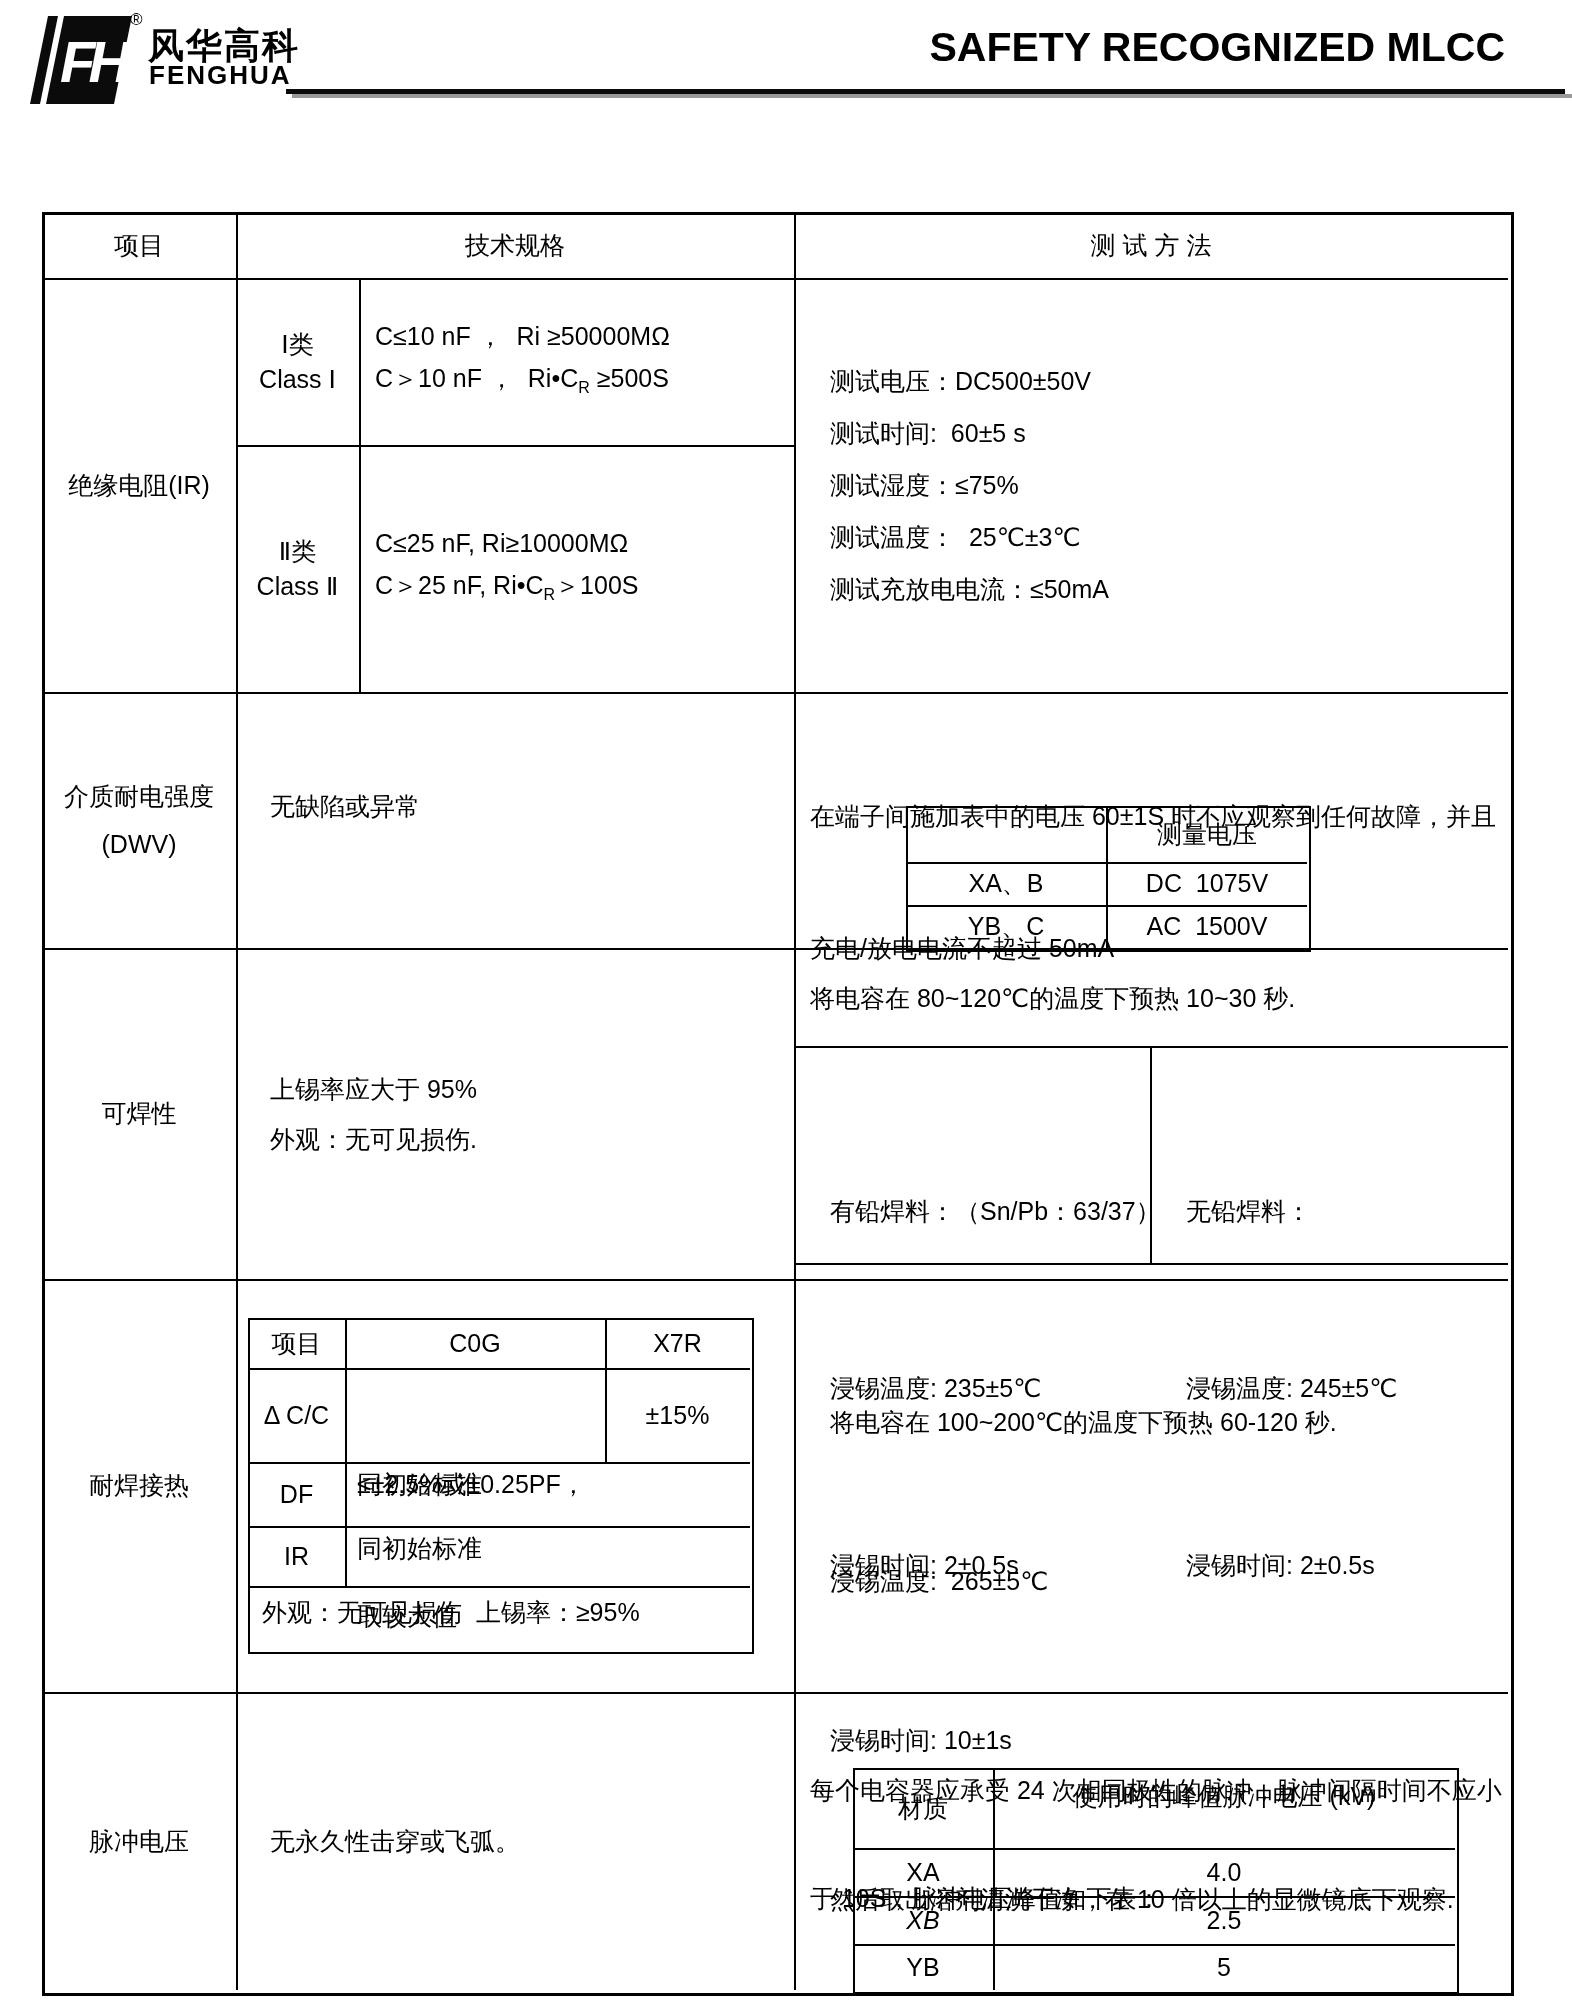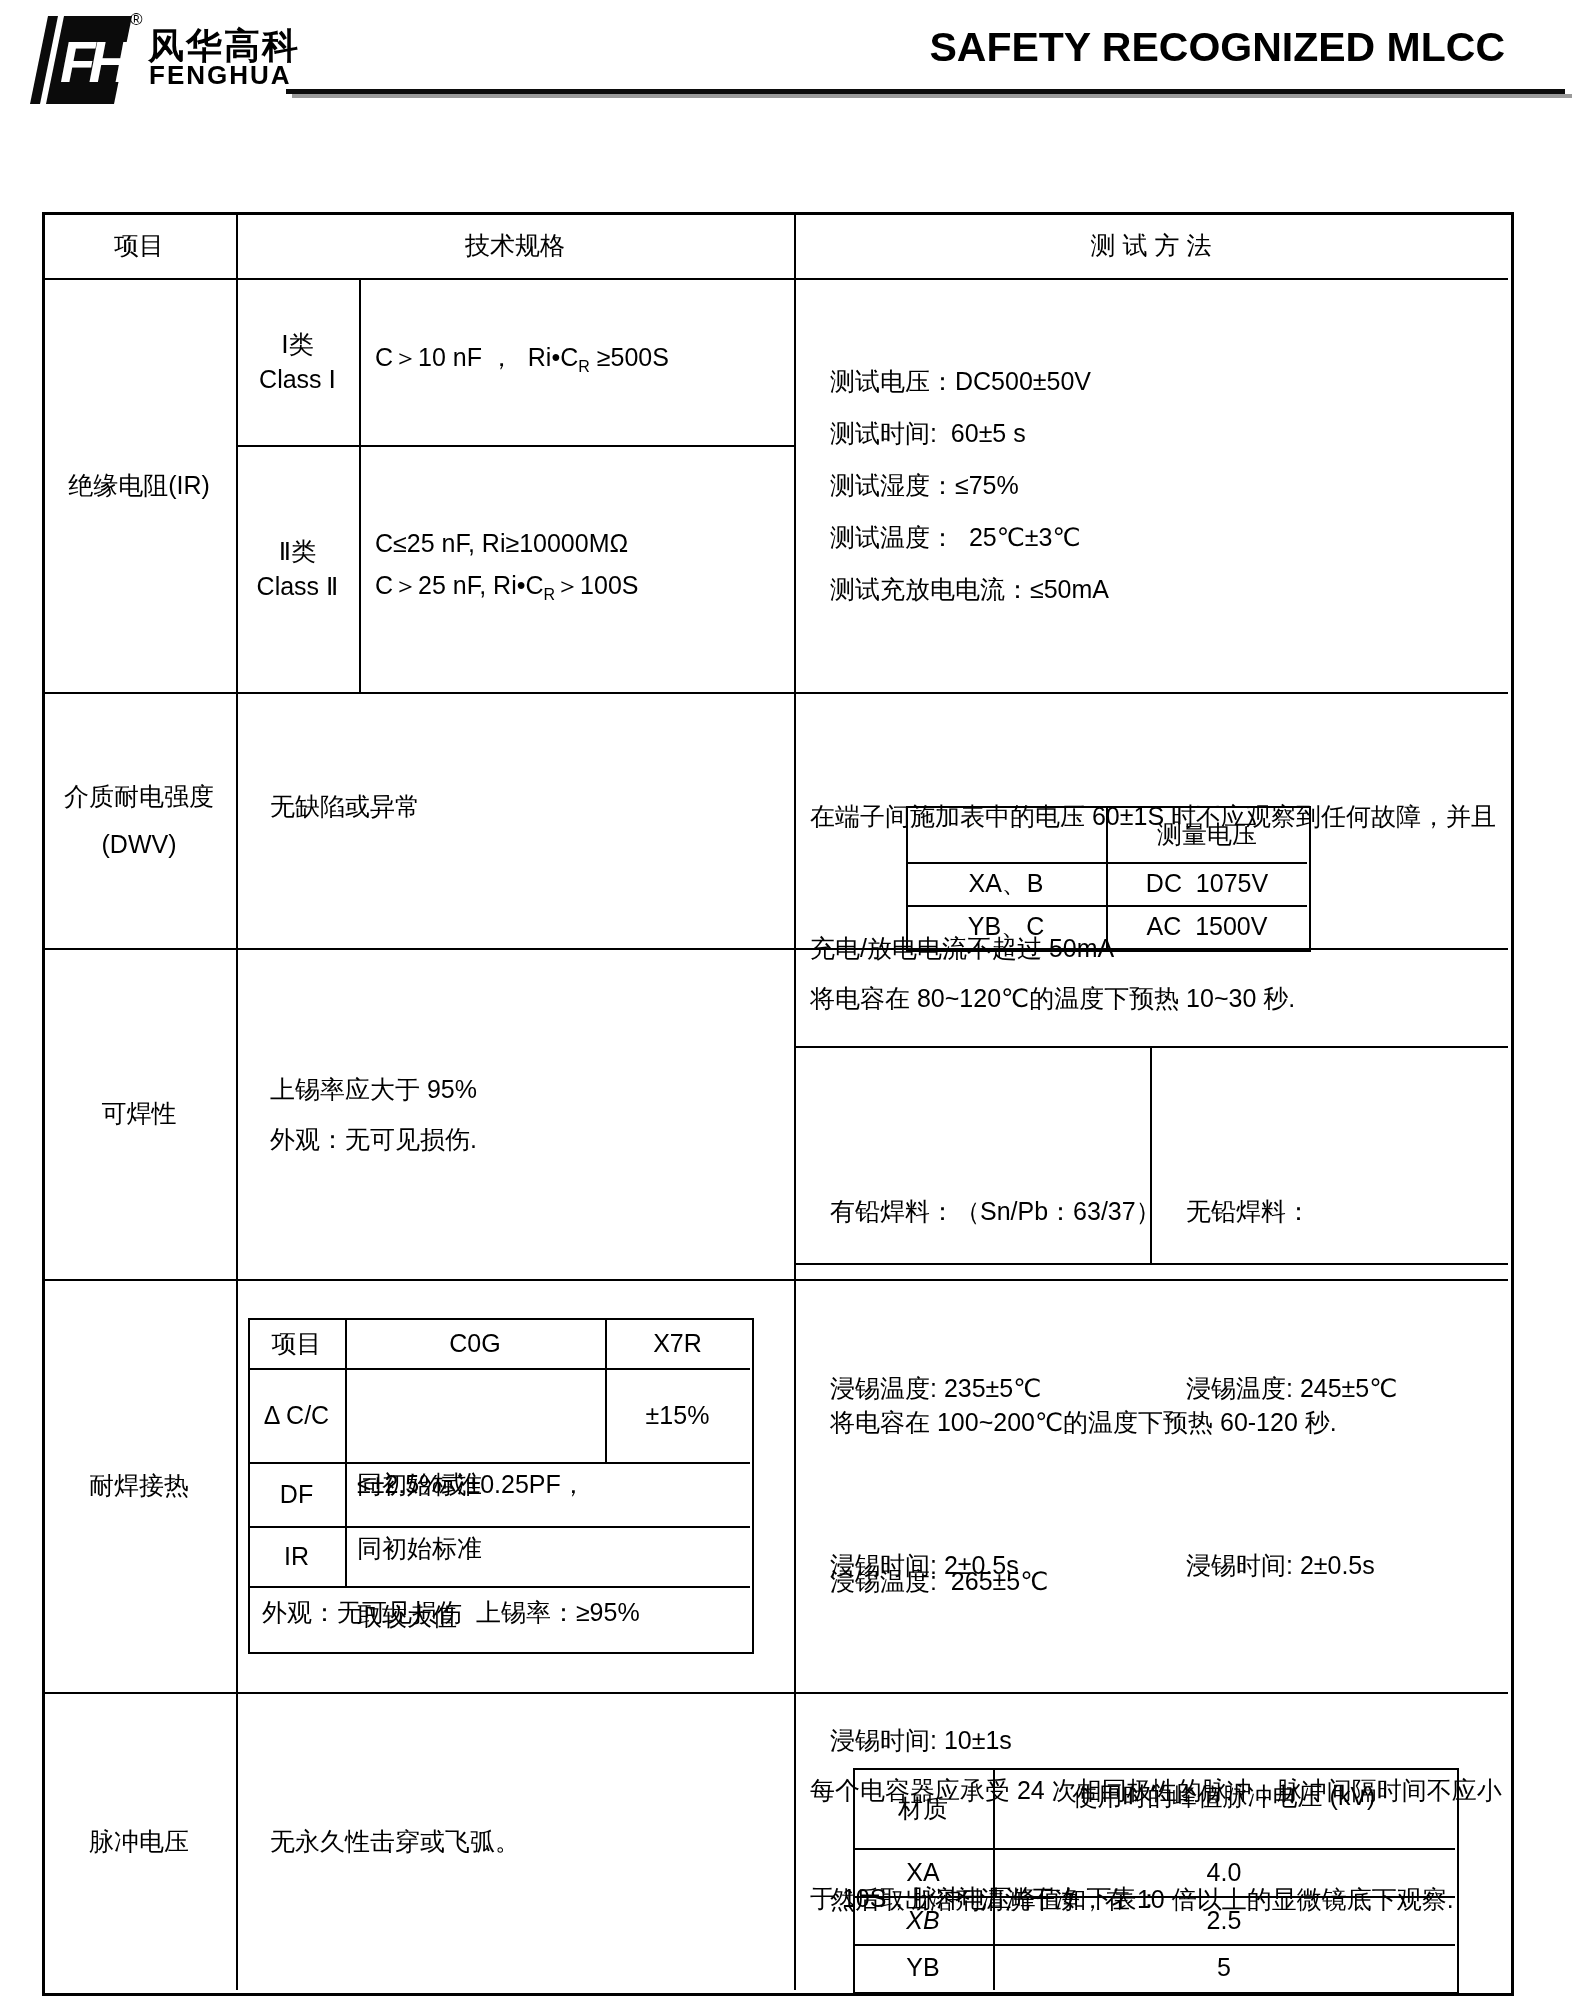--- a/index.html
+++ b/index.html
@@ -62,20 +62,21 @@
   </div>
 
   <div class="cc" style="left:42px;top:278px;width:194px;height:414px;border-radius:28px;">
     <span class="pre">绝缘电阻(IR)</span>
   </div>
   <div class="ccol" style="left:236px;top:278px;width:123px;height:167px;line-height:35px;">
     <div>Ⅰ类</div>
     <div>Class Ⅰ</div>
   </div>
   <div class="lcol" style="left:375px;top:278px;width:419px;height:167px;line-height:42px;">
+    <div class="pre">C≤10 nF ，  Ri ≥50000MΩ</div>
     <div class="pre"><span>C＞10 nF ，  Ri•C</span><sub>R</sub><span> ≥500S</span></div>
   </div>
   <div class="ccol" style="left:236px;top:445px;width:123px;height:247px;line-height:35px;">
     <div>Ⅱ类</div>
     <div>Class Ⅱ</div>
   </div>
   <div class="lcol" style="left:375px;top:445px;width:419px;height:247px;line-height:42px;">
     <div class="pre">C≤25 nF, Ri≥10000MΩ</div>
     <div class="pre"><span>C＞25 nF, Ri•C</span><sub>R</sub><span>＞100S</span></div>
   </div>

